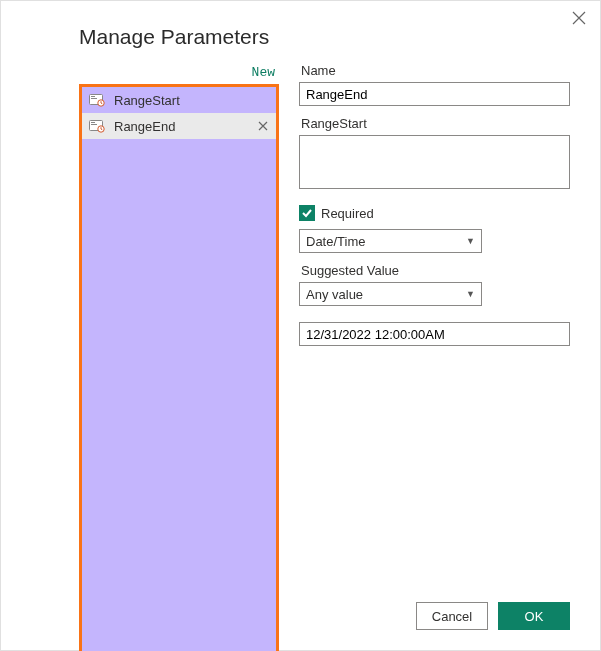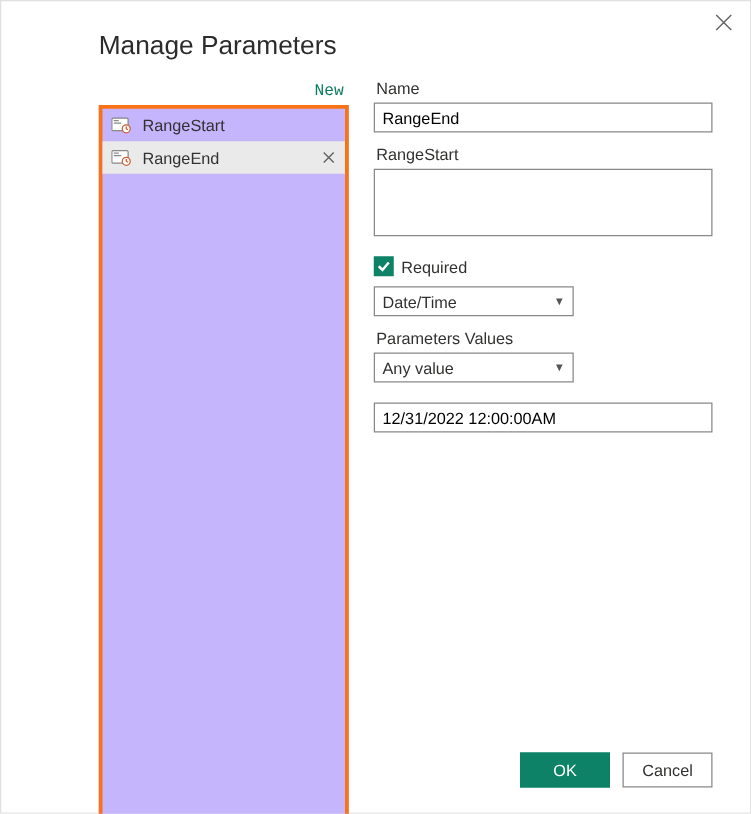--- a/index.html
+++ b/index.html
@@ -17,21 +17,21 @@
   .param-item .del { margin-left: auto; color: #666; font-size: 13px; padding: 0 2px; }
   .right-col { flex: 1; display: flex; flex-direction: column; font-size: 13px; }
   .field-label { margin: 0 0 4px 2px; color: #323130; }
   .text-input { width: 100%; height: 24px; border: 1px solid #8a8886; padding: 2px 6px; font-size: 13px; outline: none; }
   .textarea { width: 100%; height: 54px; border: 1px solid #8a8886; padding: 4px 6px; font-size: 13px; resize: none; outline: none; }
   .gap-sm { height: 10px; }
   .gap-md { height: 16px; }
   .req-row { display: flex; align-items: flex-end; gap: 6px; margin-bottom: 8px; }
   .checkbox { width: 16px; height: 16px; background: #0d8266; display: flex; align-items: center; justify-content: center; cursor: pointer; }
   .checkbox svg { width: 12px; height: 12px; }
-  .select { width: 160px; height: 24px; border: 1px solid #8a8886; display: flex; align-items: center; padding: 0 6px; font-size: 13px; cursor: pointer; background: #fff; }
+  .select { width: 183px; height: 24px; border: 1px solid #8a8886; display: flex; align-items: center; padding: 0 6px; font-size: 13px; cursor: pointer; background: #fff; }
   .select .caret { margin-left: auto; font-size: 9px; color: #555; }
   .footer { position: absolute; bottom: 20px; right: 30px; display: flex; gap: 10px; }
   .btn { min-width: 72px; height: 28px; font-size: 13px; border: 1px solid #8a8886; background: #fff; cursor: pointer; display: flex; align-items: center; justify-content: center; }
   .btn-primary { background: #0d8266; color: #fff; border-color: #0d8266; }
 </style>
 </head>
 <body>
 
 <div class="dialog">
   <span class="close-x">
@@ -94,28 +94,28 @@
         </span>
         <span>Required</span>
       </div>
 
       <div class="select">
         <span>Date/Time</span>
         <span class="caret">▼</span>
       </div>
       <div class="gap-sm"></div>
 
-      <div class="field-label">Parameters Values</div>
+      <div class="field-label">Suggested Value</div>
       <div class="select">
         <span>Any value</span>
         <span class="caret">▼</span>
       </div>
       <div class="gap-md"></div>
 
       <input class="text-input" value="12/31/2022 12:00:00AM" style="">
     </div>
   </div>
 
   <div class="footer">
+    <div class="btn">Cancel</div>
     <div class="btn btn-primary">OK</div>
-    <div class="btn">Cancel</div>
   </div>
 </div>
 
 </body></html>

